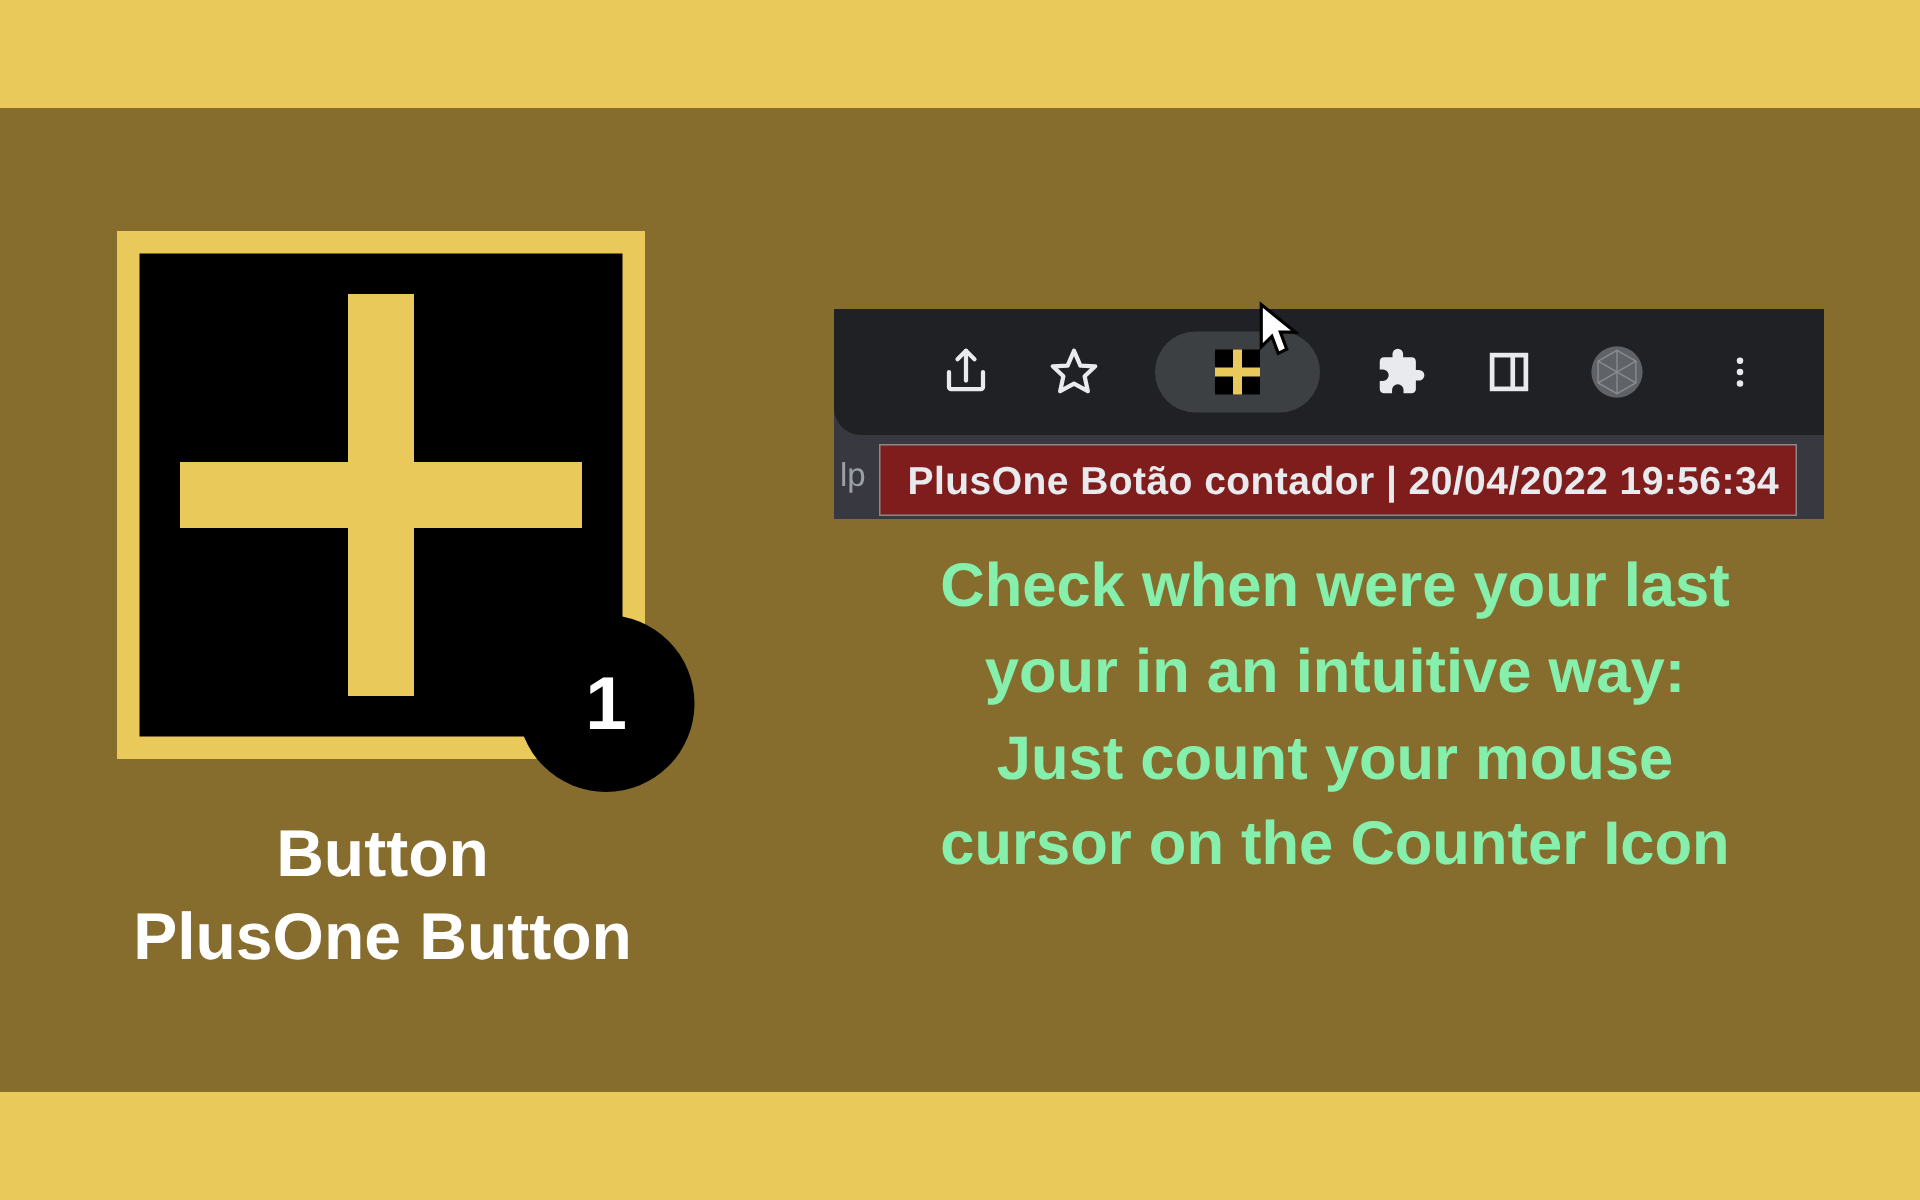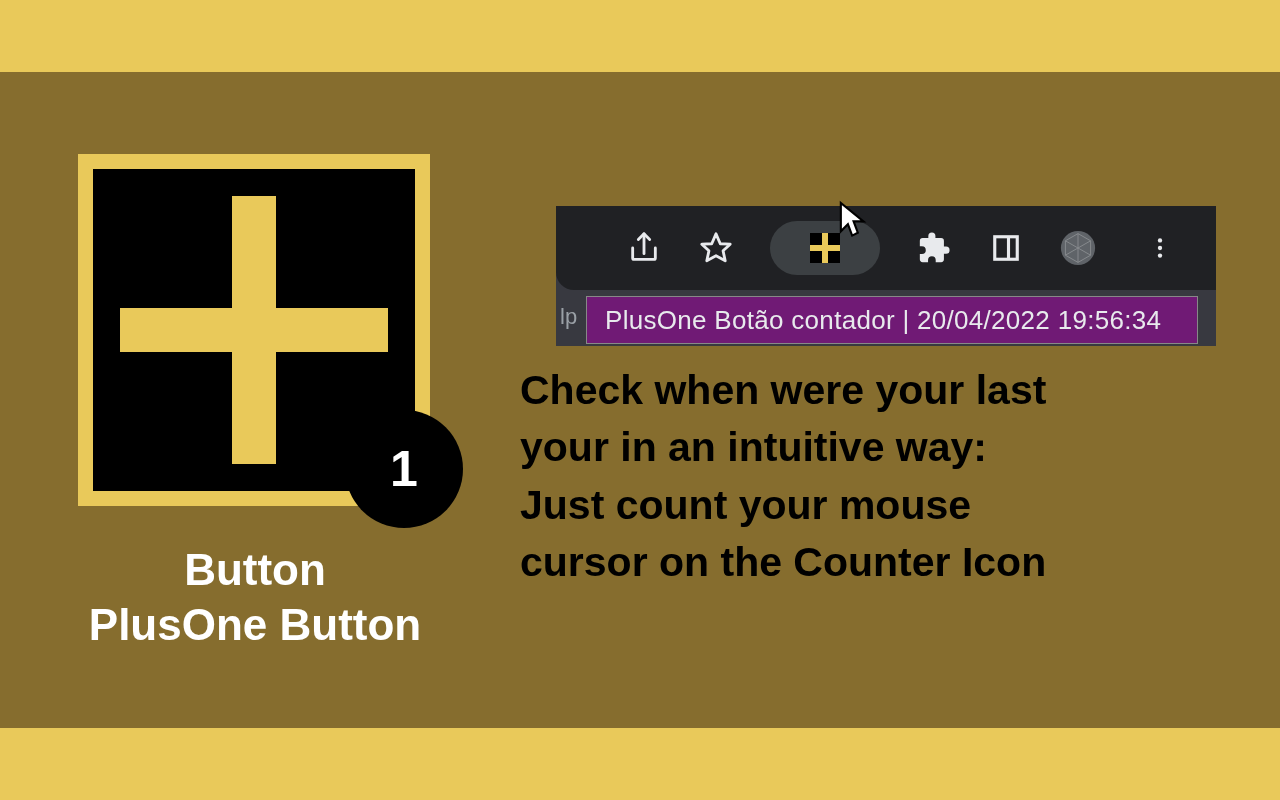--- a/index.html
+++ b/index.html
@@ -102,51 +102,52 @@
   .pill-plus {
     width:30px;height:30px;background:#000;
     position:relative;
   }
   .pill-plus::before{content:"";position:absolute;left:50%;top:0;width:6px;height:30px;background:#e9c95a;transform:translateX(-50%);}
   .pill-plus::after{content:"";position:absolute;top:50%;left:0;height:6px;width:30px;background:#e9c95a;transform:translateY(-50%);}
   .tooltip-box {
     position:absolute;
     left:30px; top:90px;
     width:612px; height:48px;
-    background:#701a75;
+    background:#7f1d1d;
     border:1px solid #888;
     color:#e8eaed;
     font-size:26px;
     display:flex;
     align-items:center;
     padding-left:18px;
     letter-spacing:0.3px;
+    font-weight:bold;
   }
   .lp{
     position:absolute;
     left:4px; top:98px;
     color:#9aa0a6;
     font-size:22px;
   }
 
   
   .cursor {
     position:absolute;
     left: 838px; top: 128px;
     pointer-events:none;
   }
 
   .blurb {
     position:absolute;
     left: 520px; top: 290px;
     width: 740px;
-    color:#000000;
+    color:#86efac;
     font-size:41px;
     font-weight:800;
-    text-align:left;
+    text-align:center;
     line-height:1.4;
   }
 </style>
 </head>
 <body>
 
 <div class="band main-band">
 
   <div class="icon-card">
     <div class="icon-inner">

